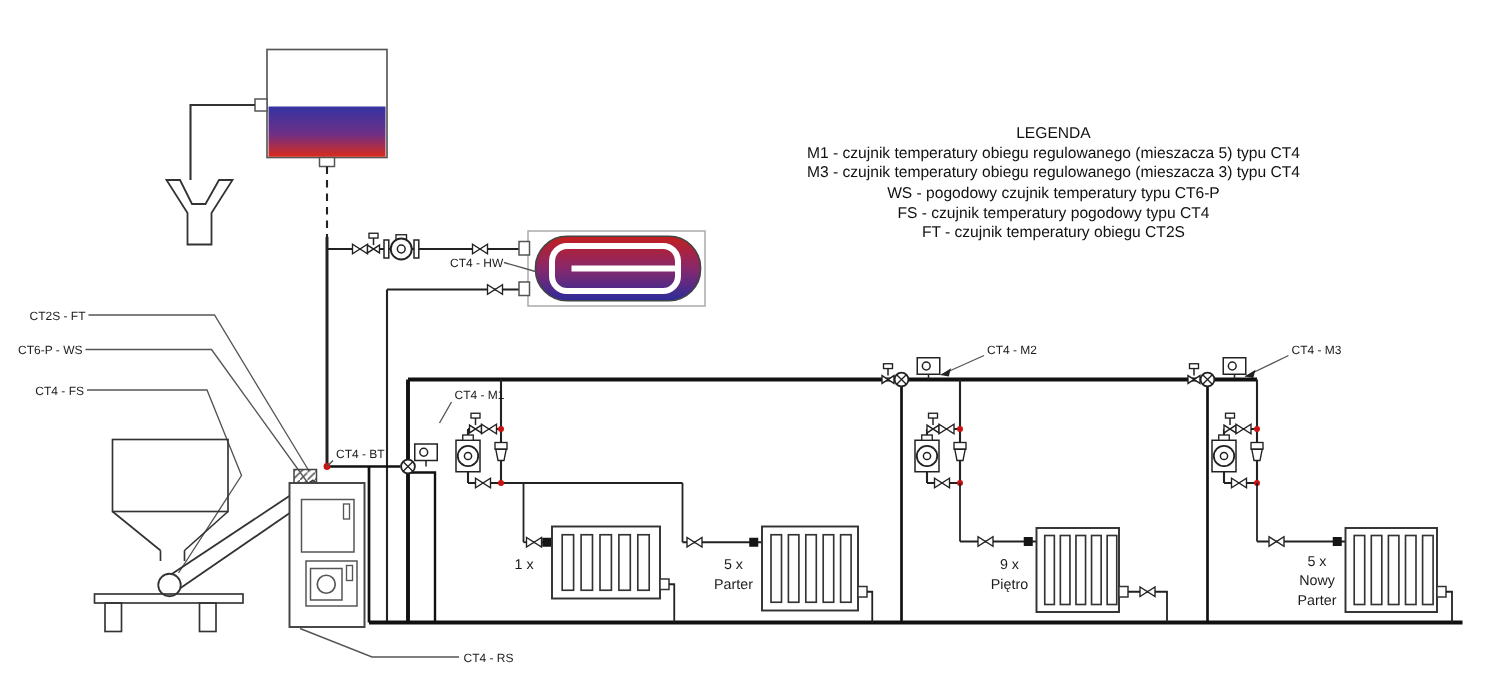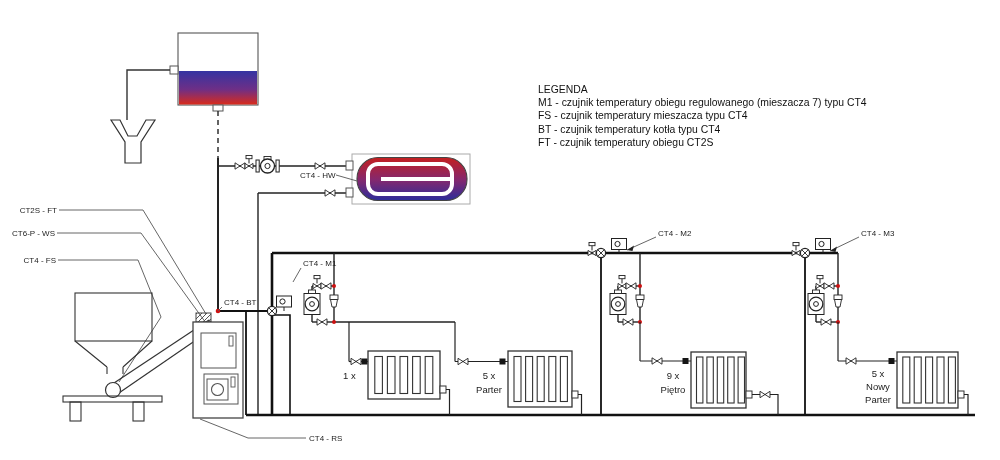--- a/index.html
+++ b/index.html
@@ -3,21 +3,21 @@
 <meta charset="utf-8">
 <style>
   html,body{margin:0;padding:0;background:#fff;}
   .stage{position:relative;width:1000px;height:460px;background:#fff;overflow:hidden;
          font-family:"Liberation Sans",sans-serif;}
   svg{position:absolute;left:0;top:0;}
   svg text{font-family:"Liberation Sans",sans-serif;fill:#1c1c1c;}
   .lbl{font-size:8px;}
   .rad{font-size:9.5px;}
   .legend{position:absolute;left:538px;top:83px;font-size:10.4px;line-height:13.2px;
-          color:#111;white-space:nowrap;}
+          color:#111;white-space:nowrap;text-align:center;}
 </style>
 </head>
 <body>
 
 <div class="stage">
 
 <svg width="1000" height="460" viewBox="0 0 1000 460">
   <defs>
     <linearGradient id="gradTank" x1="0" y1="0" x2="0" y2="1">
       <stop offset="0%" stop-color="#3434a2"></stop>
@@ -307,19 +307,20 @@
     <rect x="207" y="379" width="21" height="21" fill="#fff" stroke="#555" stroke-width="1"></rect>
     <circle cx="217.5" cy="389.5" r="6" fill="none" stroke="#555" stroke-width="1.1"></circle>
     <rect x="231" y="377" width="4" height="10" fill="#fff" stroke="#555" stroke-width="0.9"></rect>
   </g>
   <polyline points="200,419 248,438 306,438" fill="none" stroke="#555" stroke-width="0.9"></polyline>
   <text class="lbl" x="309" y="441">CT4 - RS</text>
 </svg>
 
 <div class="legend">
   <div>LEGENDA</div>
-  <div>M1 - czujnik temperatury obiegu regulowanego (mieszacza 7) typu CT4</div>
-  <div>FS - czujnik temperatury mieszacza typu CT4</div>
-  <div>BT - czujnik temperatury kotła typu CT4</div>
+  <div>M1 - czujnik temperatury obiegu regulowanego (mieszacza 5) typu CT4</div>
+  <div>M3 - czujnik temperatury obiegu regulowanego (mieszacza 3) typu CT4</div>
+  <div>WS - pogodowy czujnik temperatury typu CT6-P</div>
+  <div>FS - czujnik temperatury pogodowy typu CT4</div>
   <div>FT - czujnik temperatury obiegu CT2S</div>
 </div>
 
 </div>
 
 </body></html>

